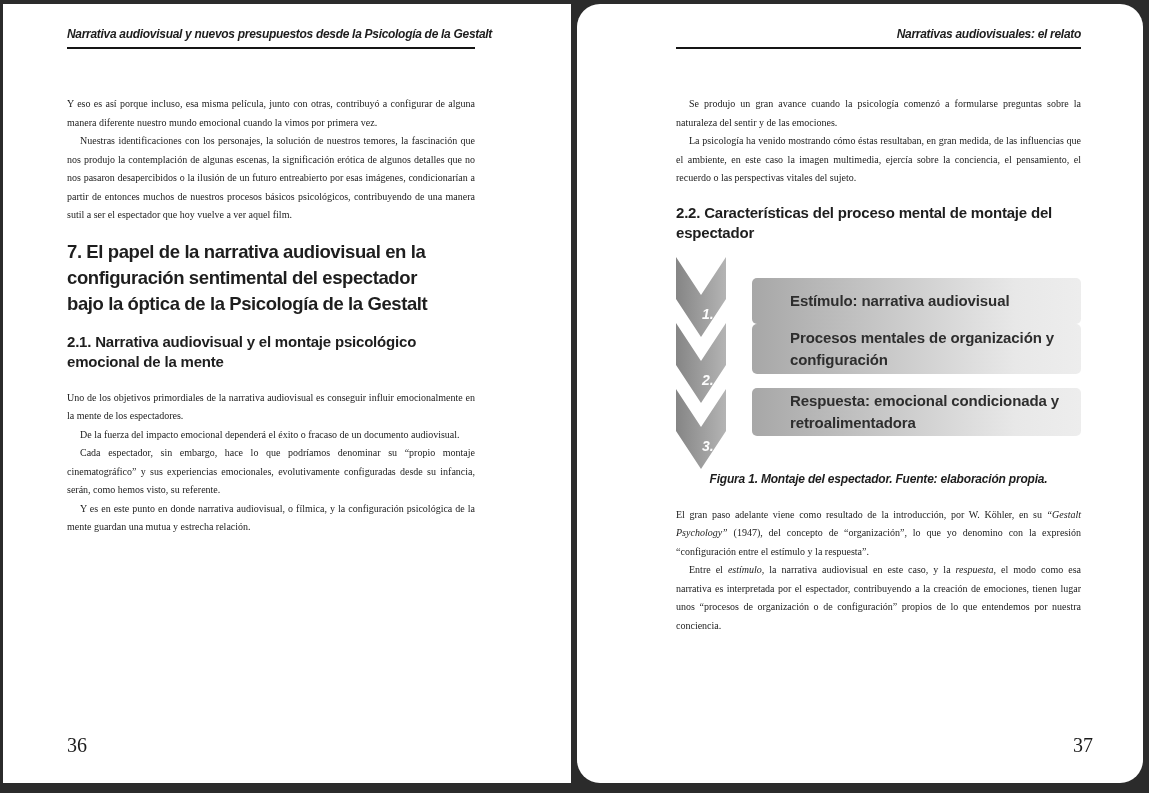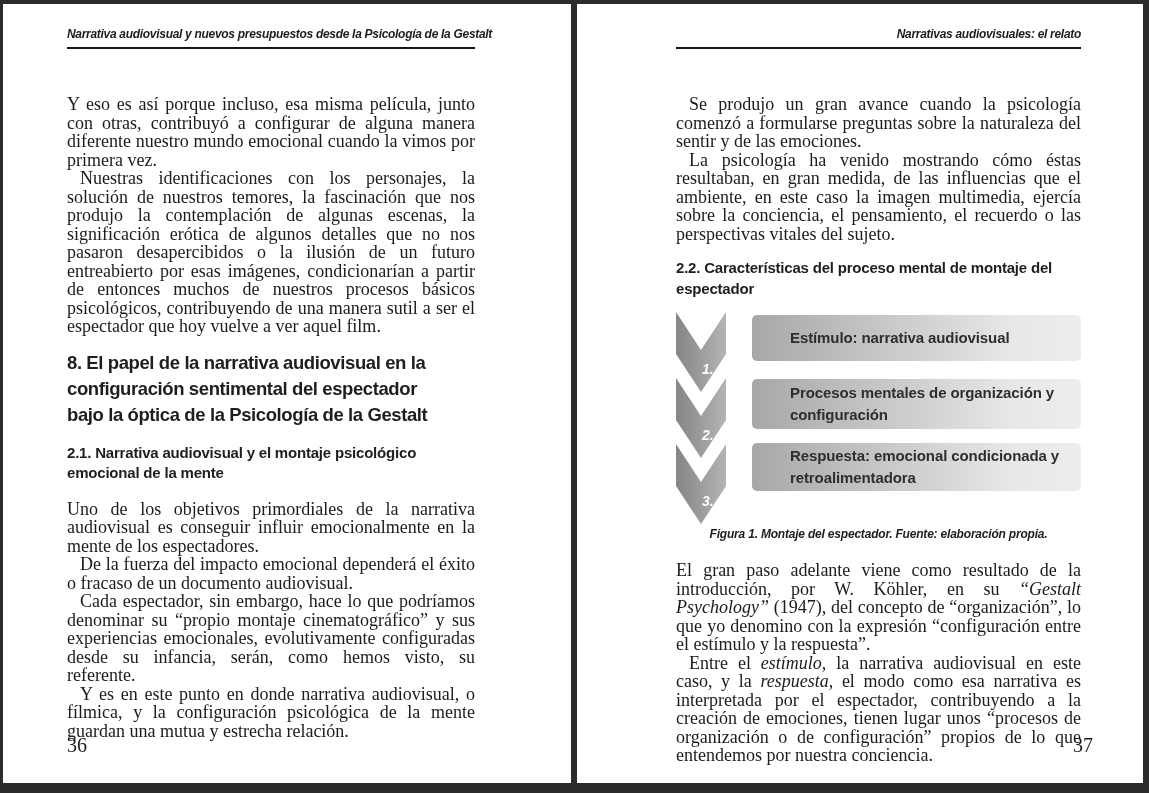--- a/index.html
+++ b/index.html
@@ -5,36 +5,36 @@
   html,body { margin:0; padding:0; background:#2b2b2b; }
   .frame {
     position:relative; width:1149px; height:793px; background:#2b2b2b;
     overflow:hidden; font-family:"Liberation Serif", serif;
   }
   .page {
     position:absolute; top:4px; height:779px; background:#ffffff;
     box-sizing:border-box;
   }
   .page-left  { left:3px;   width:568px; padding:0 96px 0 64px; }
-  .page-right { left:577px; width:566px; padding:0 62px 0 99px; }
+  .page-right { left:577px; width:566px; padding:0 62px 0 99px;border-radius:23px; }
 
   .running-head {
     margin-top:23px; padding-bottom:6px;
     border-bottom:2px solid #151515;
     font-family:"Liberation Sans", sans-serif;
     font-style:italic; font-weight:bold; font-size:12px; letter-spacing:-0.3px;
     color:#1d1d1d; white-space:nowrap;
   }
   .rh-right { text-align:right; }
 
   .body-block { margin:0; }
   .after-head { margin-top:46px; }
 
   p.body-para {
-    margin:0; font-size:18px; line-height:18.5px; text-align:justify;
+    margin:0; font-size:10px; line-height:18.5px; text-align:justify;
     color:#1b1b1b;
   }
   p.body-para.indent { text-indent:13px; }
   p.body-para i { font-style:italic; }
 
   .section-heading {
     margin:14px 0 0 0; font-family:"Liberation Sans", sans-serif;
     font-weight:bold; font-size:18.5px; line-height:26px; letter-spacing:-0.4px;
     color:#1e1e1e; white-space:pre-line;
   }
@@ -57,21 +57,21 @@
     position:absolute; left:76px; right:0; box-sizing:border-box;
     border-radius:5px; padding-left:38px;
     background:linear-gradient(90deg, #a7a7a7 0%, #e8e8e8 80%, #ededed 100%);
     display:flex; align-items:center;
   }
   .fig-box span {
     font-family:"Liberation Sans", sans-serif; font-weight:bold;
     font-size:15px; line-height:22px; color:#2e2e2e; white-space:pre-line;
     letter-spacing:-0.1px;
   }
-  .fig-box-1 { top:5px;   height:46px; }
+  .fig-box-1 { top:23px;   height:46px; }
   .fig-box-2 { top:69px;  height:50px; }
   .fig-box-3 { top:133px; height:48px; }
 
   .fig-caption {
     margin-top:1px; text-align:center;
     font-family:"Liberation Sans", sans-serif; font-style:italic;
     font-weight:bold; font-size:12px; letter-spacing:-0.2px; color:#1d1d1d;
   }
 
   .page-number {
@@ -86,21 +86,21 @@
 <div class="frame">
 
   <div class="page page-left">
     <div class="running-head rh-left">Narrativa audiovisual y nuevos presupuestos desde la Psicología de la Gestalt</div>
 
     <div class="body-block after-head">
         <p class="body-para"><span>Y eso es así porque incluso, esa misma película, junto con otras, contribuyó a configurar de alguna manera diferente nuestro mundo emocional cuando la vimos por primera vez.</span></p>
         <p class="body-para indent"><span>Nuestras identificaciones con los personajes, la solución de nuestros temores, la fascinación que nos produjo la contemplación de algunas escenas, la significación erótica de algunos detalles que no nos pasaron desapercibidos o la ilusión de un futuro entreabierto por esas imágenes, condicionarían a partir de entonces muchos de nuestros procesos básicos psicológicos, contribuyendo de una manera sutil a ser el espectador que hoy vuelve a ver aquel film.</span></p>
       </div>
 
-    <h1 class="section-heading">8. El papel de la narrativa audiovisual en la
+    <h1 class="section-heading">7. El papel de la narrativa audiovisual en la
 configuración sentimental del espectador
 bajo la óptica de la Psicología de la Gestalt</h1>
 
     <h2 class="subsection-heading">2.1. Narrativa audiovisual y el montaje psicológico
 emocional de la mente</h2>
 
     <div class="body-block left-body">
         <p class="body-para"><span>Uno de los objetivos primordiales de la narrativa audiovisual es conseguir influir emocionalmente en la mente de los espectadores.</span></p>
         <p class="body-para indent"><span>De la fuerza del impacto emocional dependerá el éxito o fracaso de un documento audiovisual.</span></p>
         <p class="body-para indent"><span>Cada espectador, sin embargo, hace lo que podríamos denominar su “propio montaje cinematográfico” y sus experiencias emocionales, evolutivamente configuradas desde su infancia, serán, como hemos visto, su referente.</span></p>

